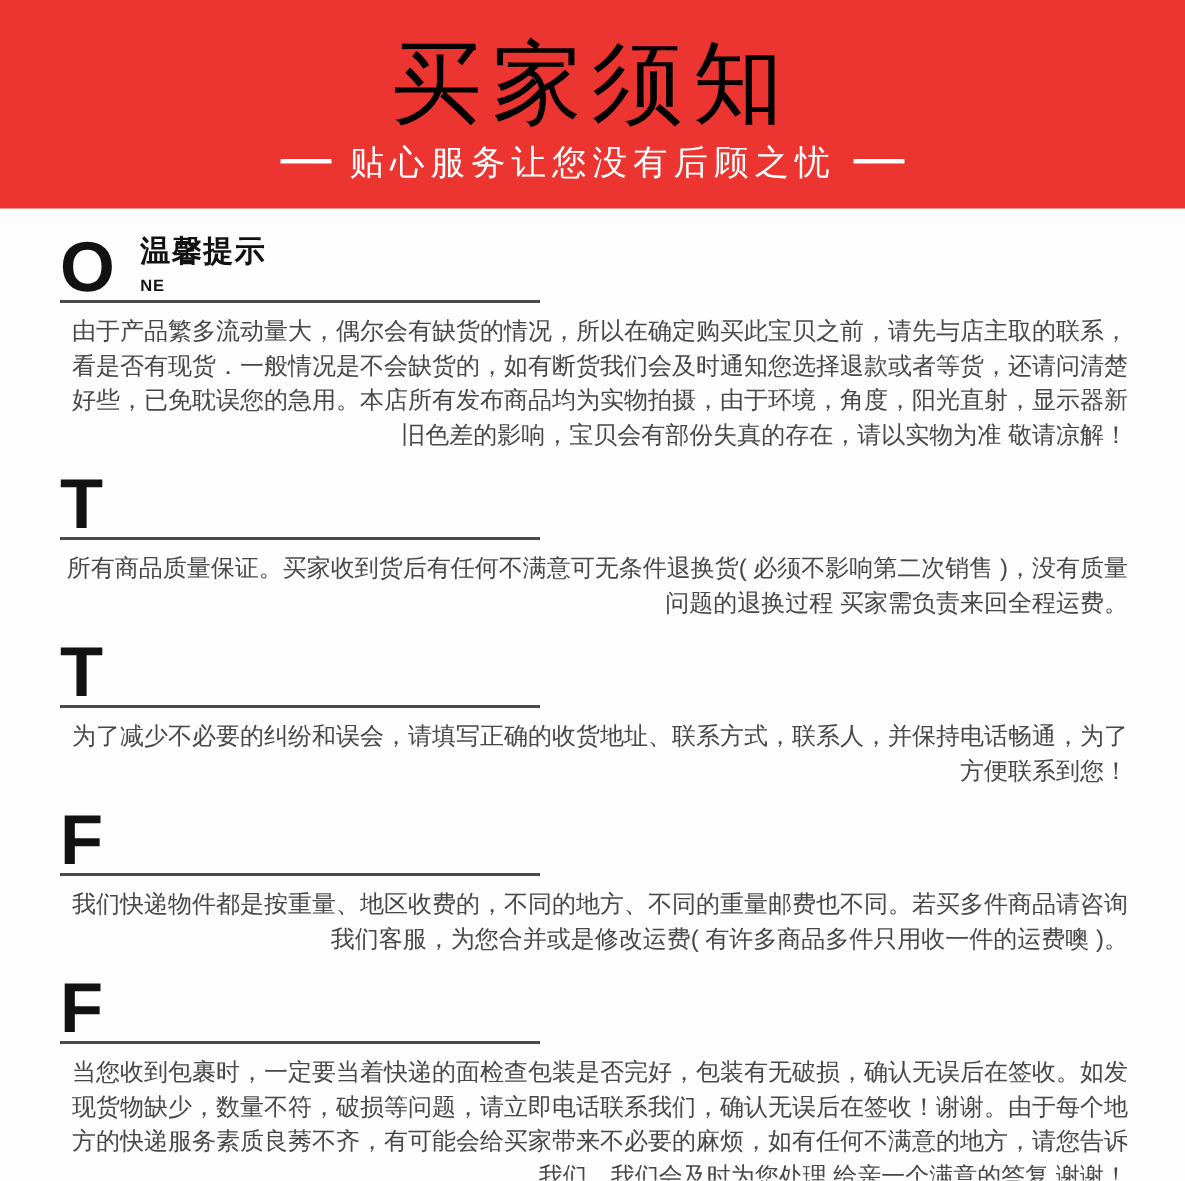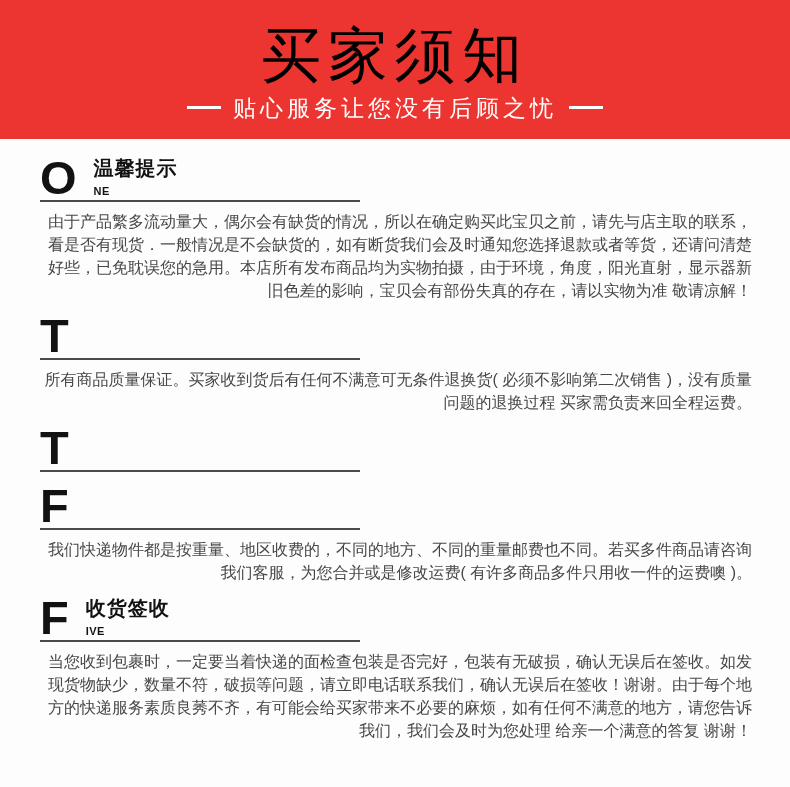--- a/index.html
+++ b/index.html
@@ -122,36 +122,33 @@
       </div>
       <div class="sec-underline"></div>
       <p class="sec-body">所有商品质量保证。买家收到货后有任何不满意可无条件退换货( 必须不影响第二次销售 )，没有质量问题的退换过程 买家需负责来回全程运费。</p>
     </section>
 
     <section class="notice-section">
       <div class="sec-head">
         <span class="big-letter">T</span>
       </div>
       <div class="sec-underline"></div>
+      <p class="sec-body">为了减少不必要的纠纷和误会，请填写正确的收货地址、联系方式，联系人，并保持电话畅通，为了方便联系到您！</p>
     </section>
 
     <section class="notice-section">
       <div class="sec-head">
         <span class="big-letter">F</span>
       </div>
       <div class="sec-underline"></div>
       <p class="sec-body">我们快递物件都是按重量、地区收费的，不同的地方、不同的重量邮费也不同。若买多件商品请咨询我们客服，为您合并或是修改运费( 有许多商品多件只用收一件的运费噢 )。</p>
     </section>
 
     <section class="notice-section">
       <div class="sec-head">
         <span class="big-letter">F</span>
-        <span class="head-right">
-          <span class="sec-title">收货签收</span>
-          <span class="letter-rest">IVE</span>
-        </span>
       </div>
       <div class="sec-underline"></div>
       <p class="sec-body">当您收到包裹时，一定要当着快递的面检查包装是否完好，包装有无破损，确认无误后在签收。如发现货物缺少，数量不符，破损等问题，请立即电话联系我们，确认无误后在签收！谢谢。由于每个地方的快递服务素质良莠不齐，有可能会给买家带来不必要的麻烦，如有任何不满意的地方，请您告诉我们，我们会及时为您处理 给亲一个满意的答复 谢谢！</p>
     </section>
   </main>
 
 </div>
 
 </body></html>

